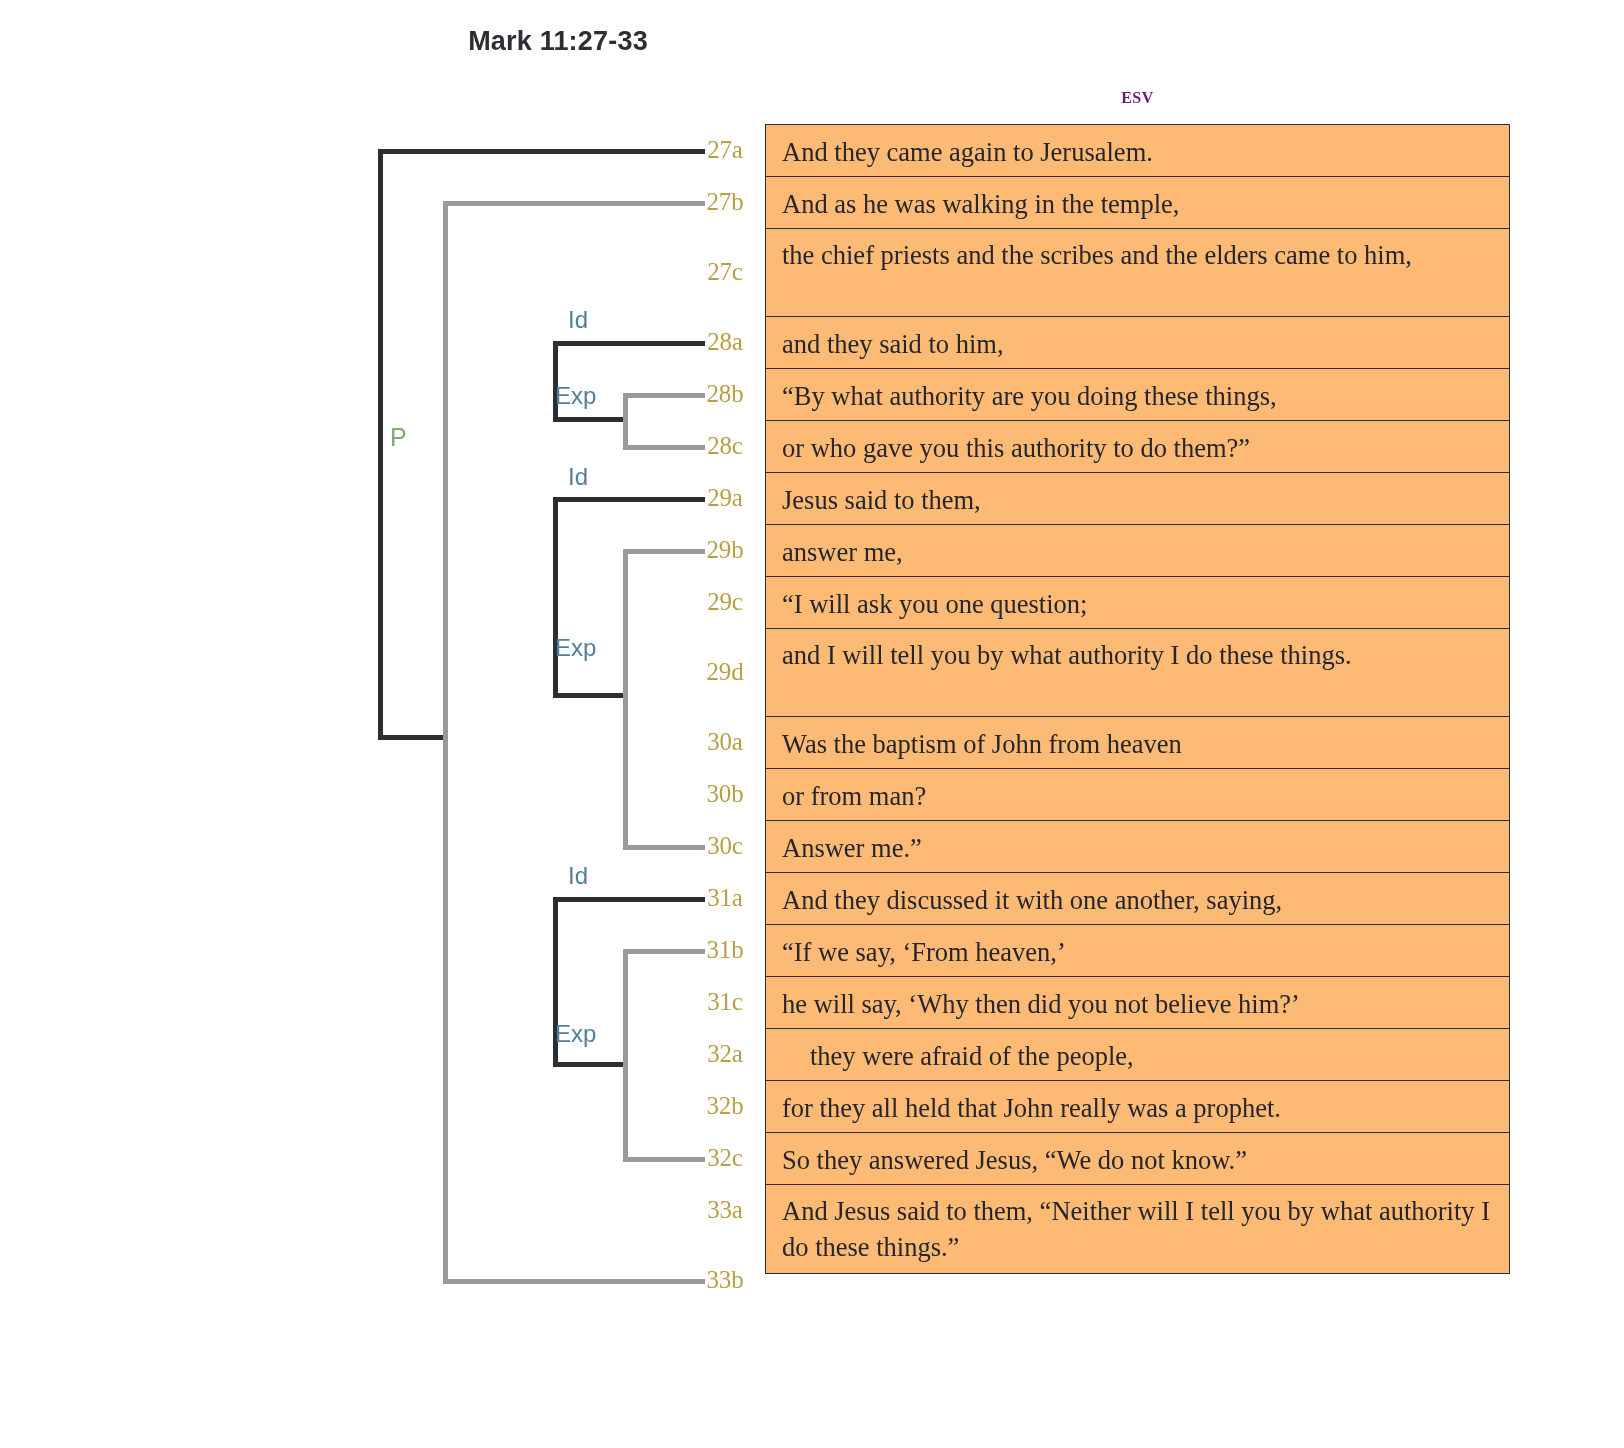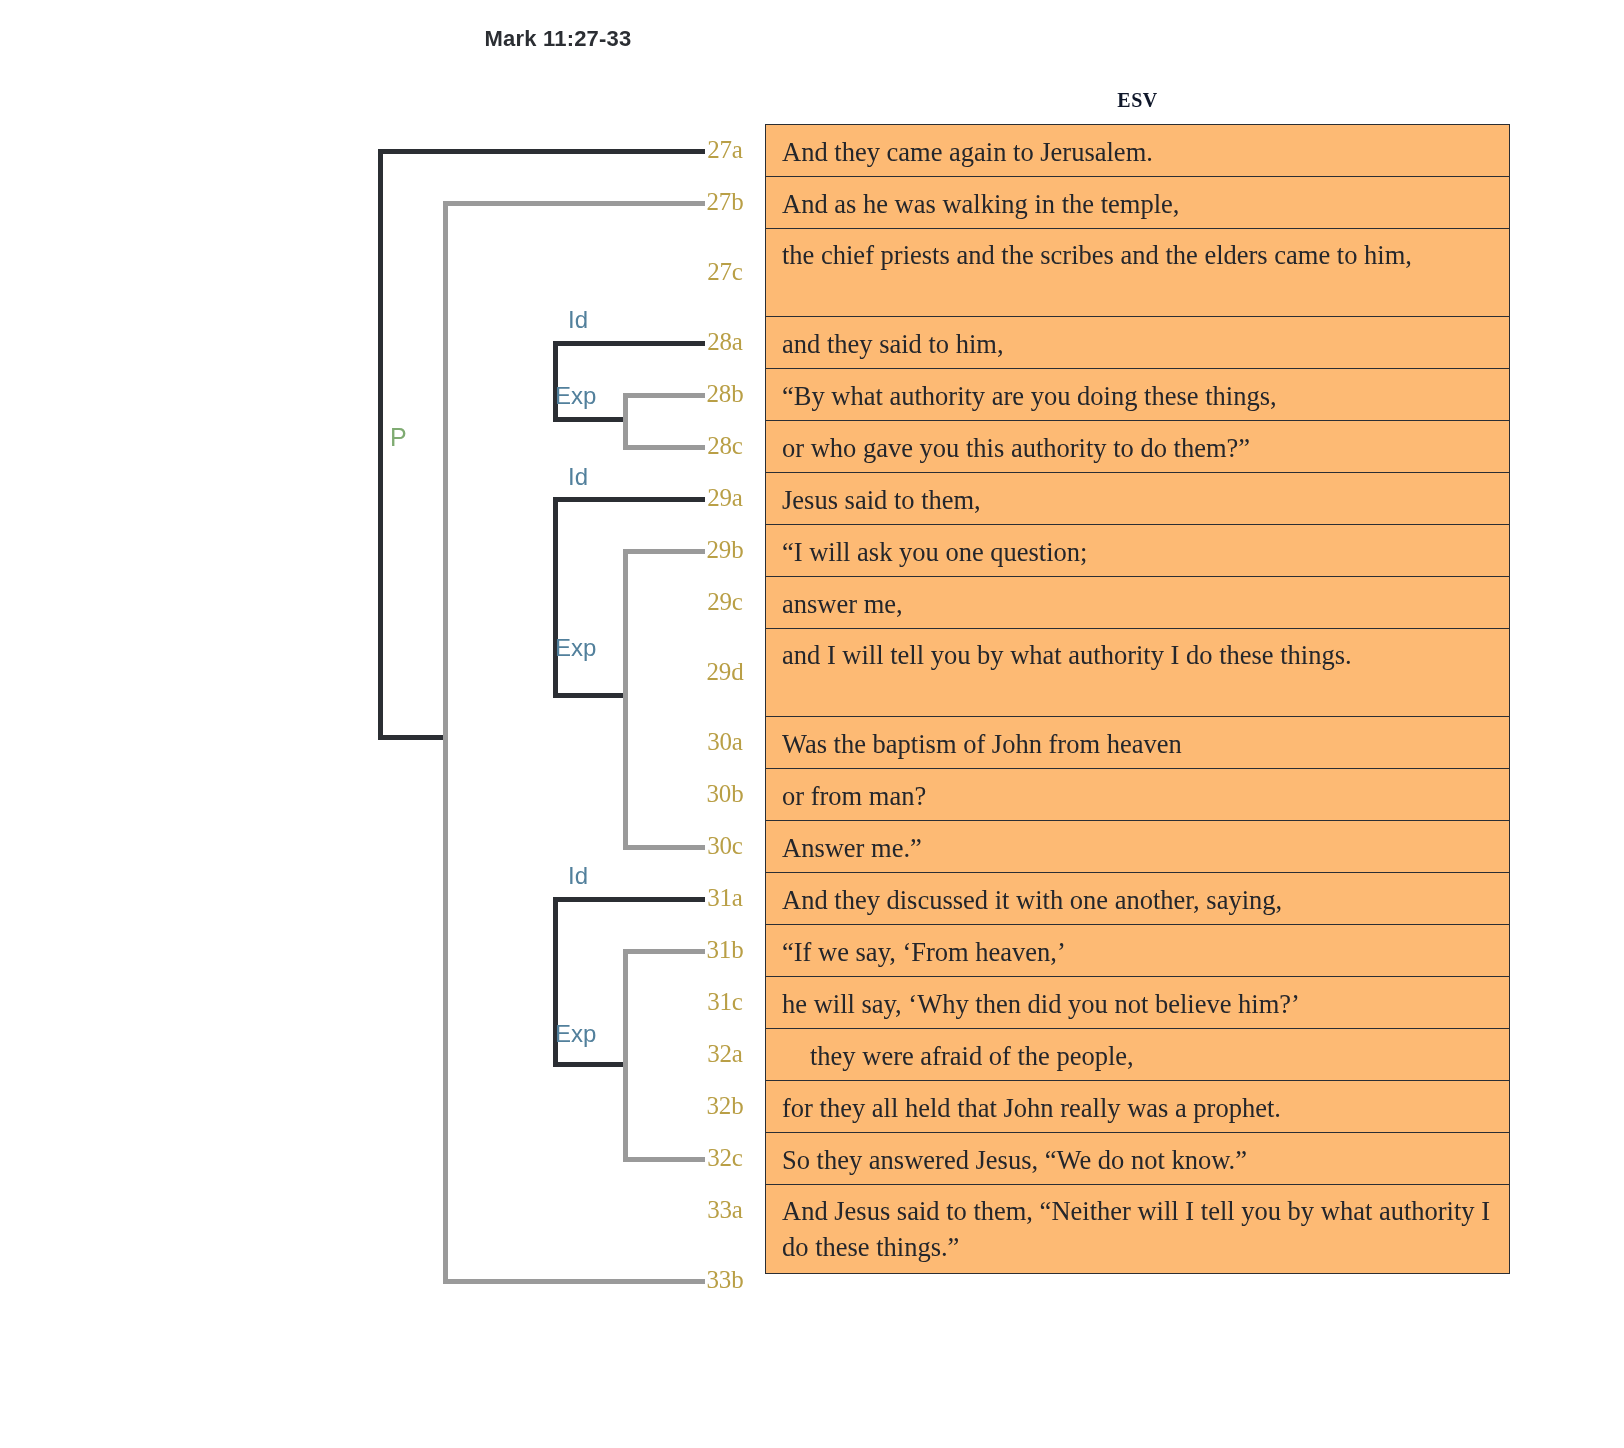--- a/index.html
+++ b/index.html
@@ -12,37 +12,37 @@
   }
   #stage{position:absolute;left:0;top:0;width:1624px;height:1448px;}
 
   
   .title{
     position:absolute;
     left:0;top:26px;width:1348px;
     text-align:center;
     font-family:"Liberation Sans", sans-serif;
     font-weight:bold;
-    font-size:22px;
+    font-size:27px;
     letter-spacing:.2px;
     color:#2b2e33;
   }
   
   .title{padding-right:232px;box-sizing:border-box;}
 
   
   .version{
     position:absolute;
     top:89px;
     left:765px;width:745px;
     text-align:center;
     font-family:"Liberation Serif", serif;
     font-weight:bold;
-    font-size:20px;
-    color:#0f172a;
+    font-size:16px;
+    color:#701a75;
     letter-spacing:.5px;
   }
 
   
   .table{
     position:absolute;
     left:765px;top:124px;
     width:745px;
     border:1px solid #2b2e33;
     border-top:1px solid #2b2e33;
@@ -186,24 +186,24 @@
       <div class="row h1" style="height: 52px;">
         <span class="txt">“By what authority are you doing these things,</span>
       </div>
       <div class="row h1" style="height: 52px;">
         <span class="txt">or who gave you this authority to do them?”</span>
       </div>
       <div class="row h1" style="height: 52px;">
         <span class="txt">Jesus said to them,</span>
       </div>
       <div class="row h1" style="height: 52px;">
+        <span class="txt">answer me,</span>
+      </div>
+      <div class="row h1" style="height: 52px;">
         <span class="txt">“I will ask you one question;</span>
-      </div>
-      <div class="row h1" style="height: 52px;">
-        <span class="txt">answer me,</span>
       </div>
       <div class="row" style="height: 88px;">
         <span class="txt">and I will tell you by what authority I do these things.</span>
       </div>
       <div class="row h1" style="height: 52px;">
         <span class="txt">Was the baptism of John from heaven</span>
       </div>
       <div class="row h1" style="height: 52px;">
         <span class="txt">or from man?</span>
       </div>

